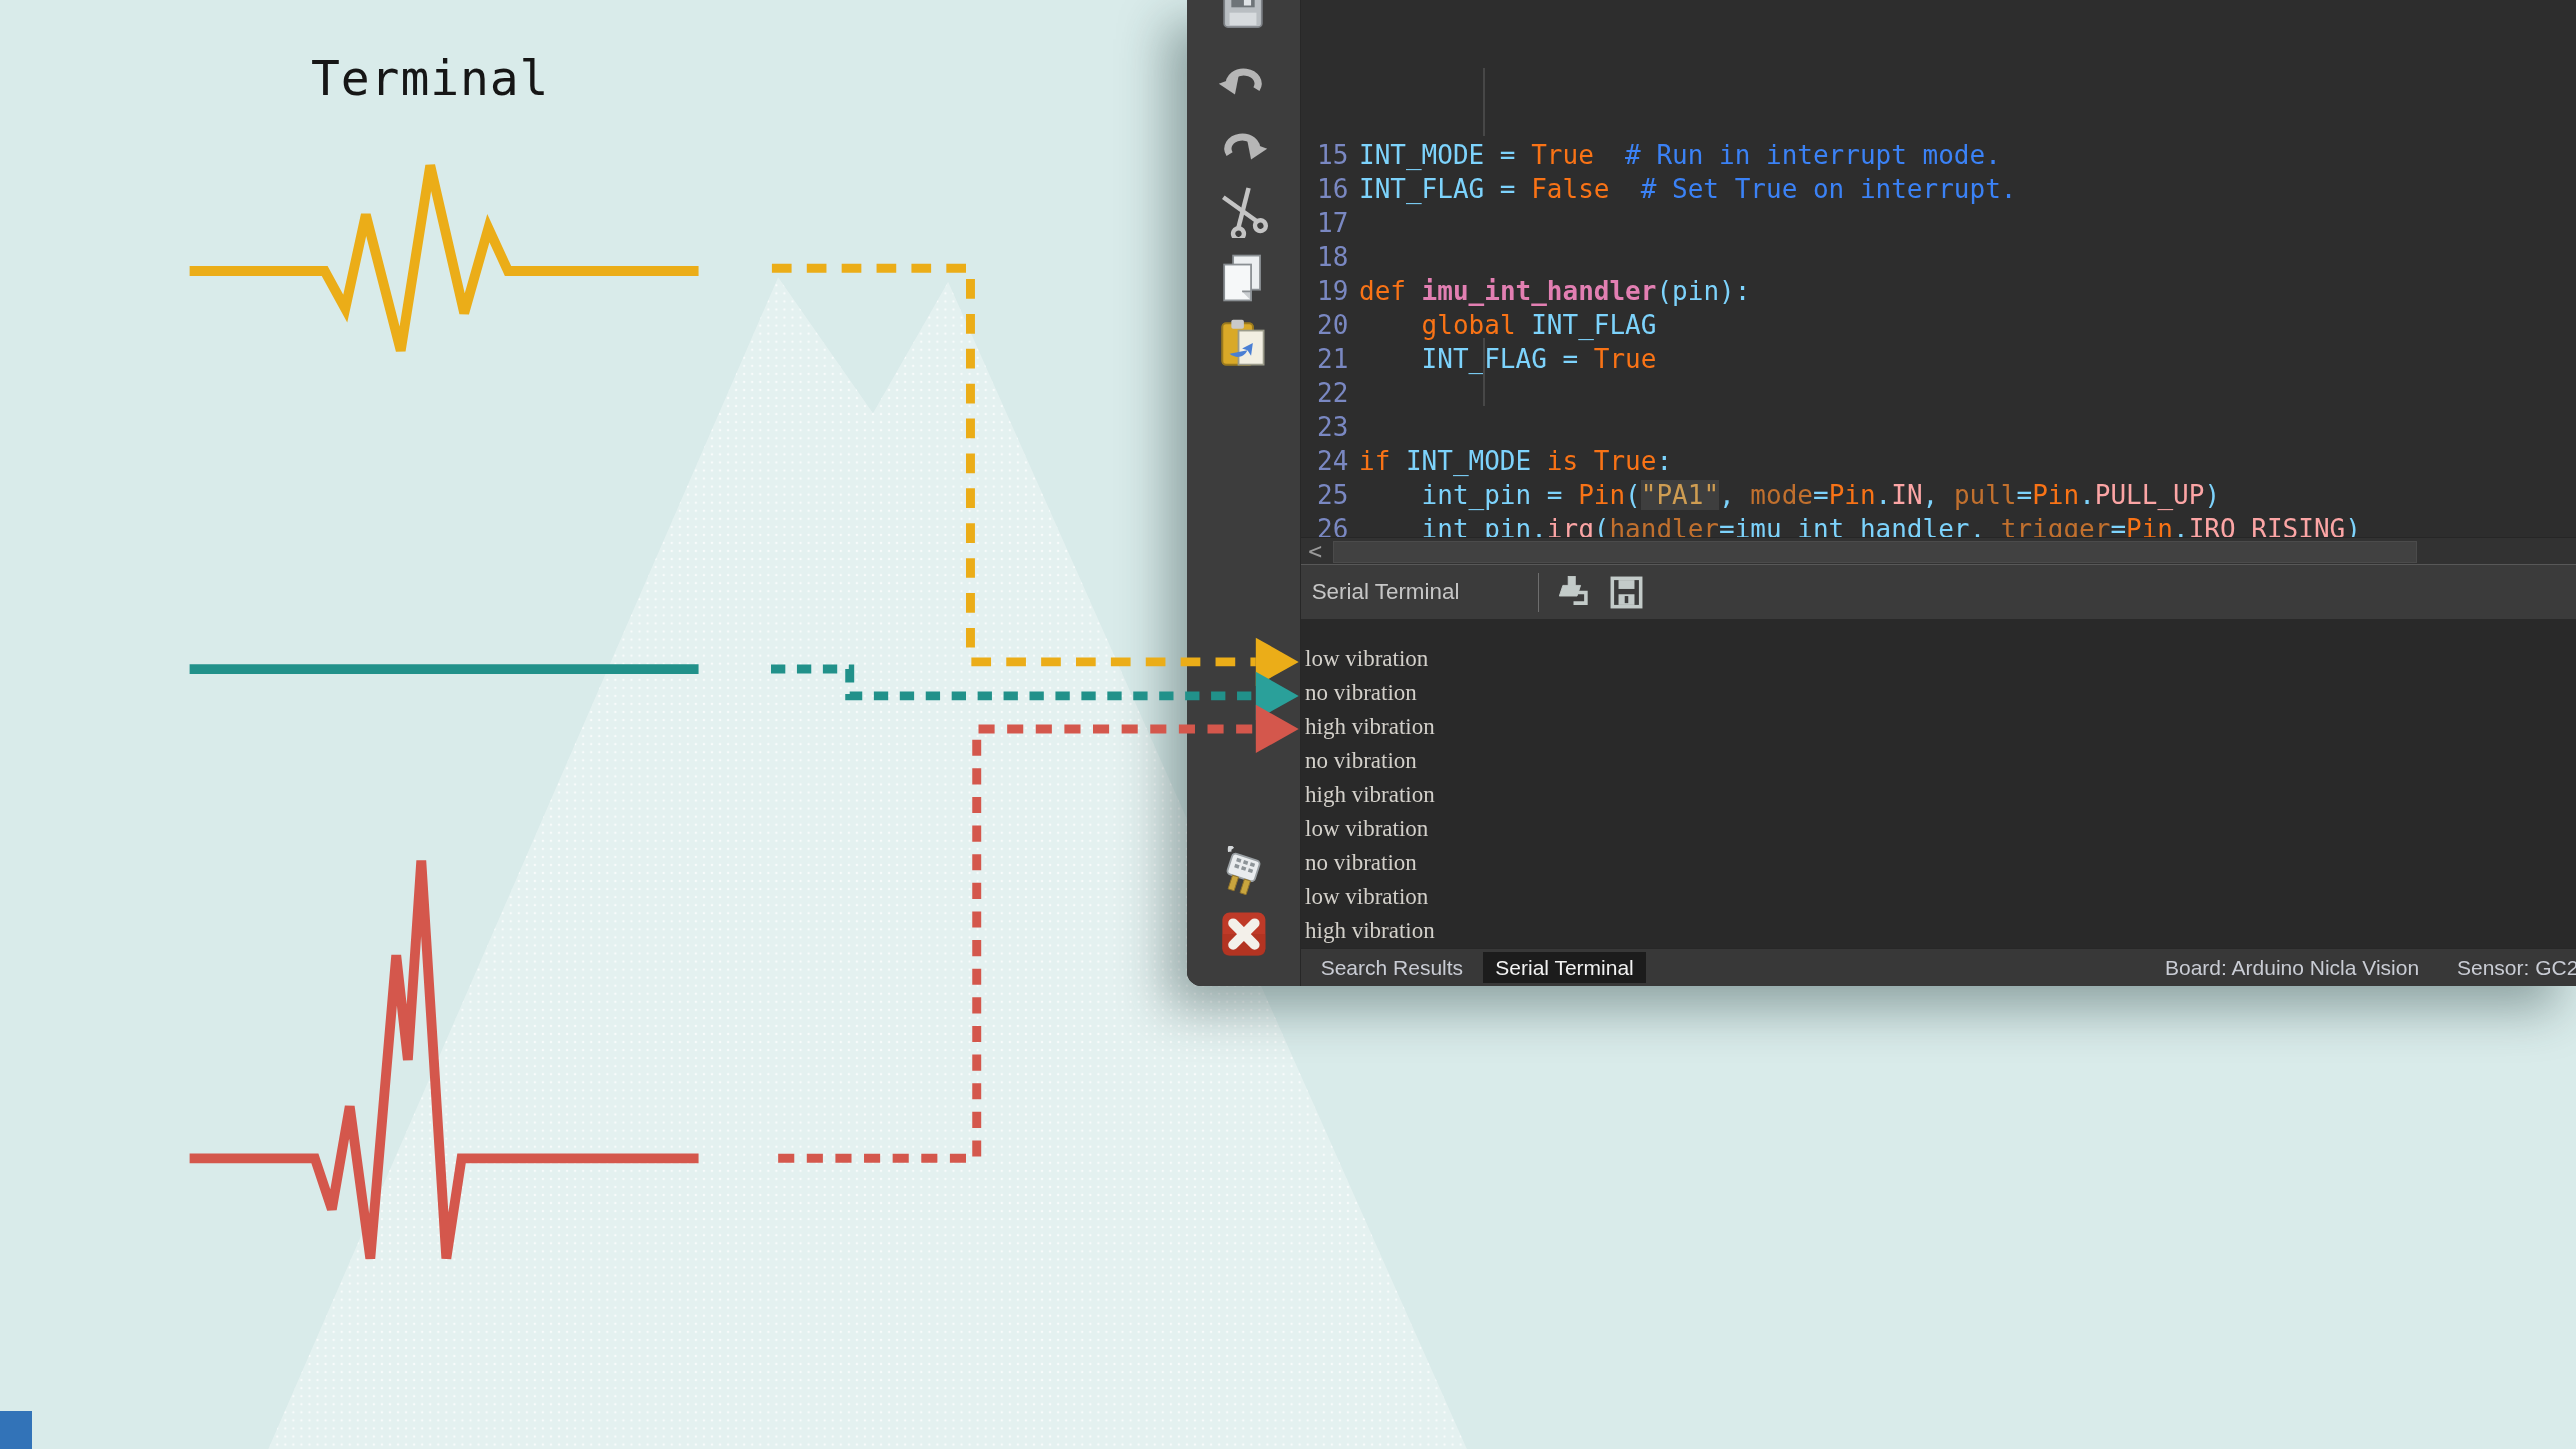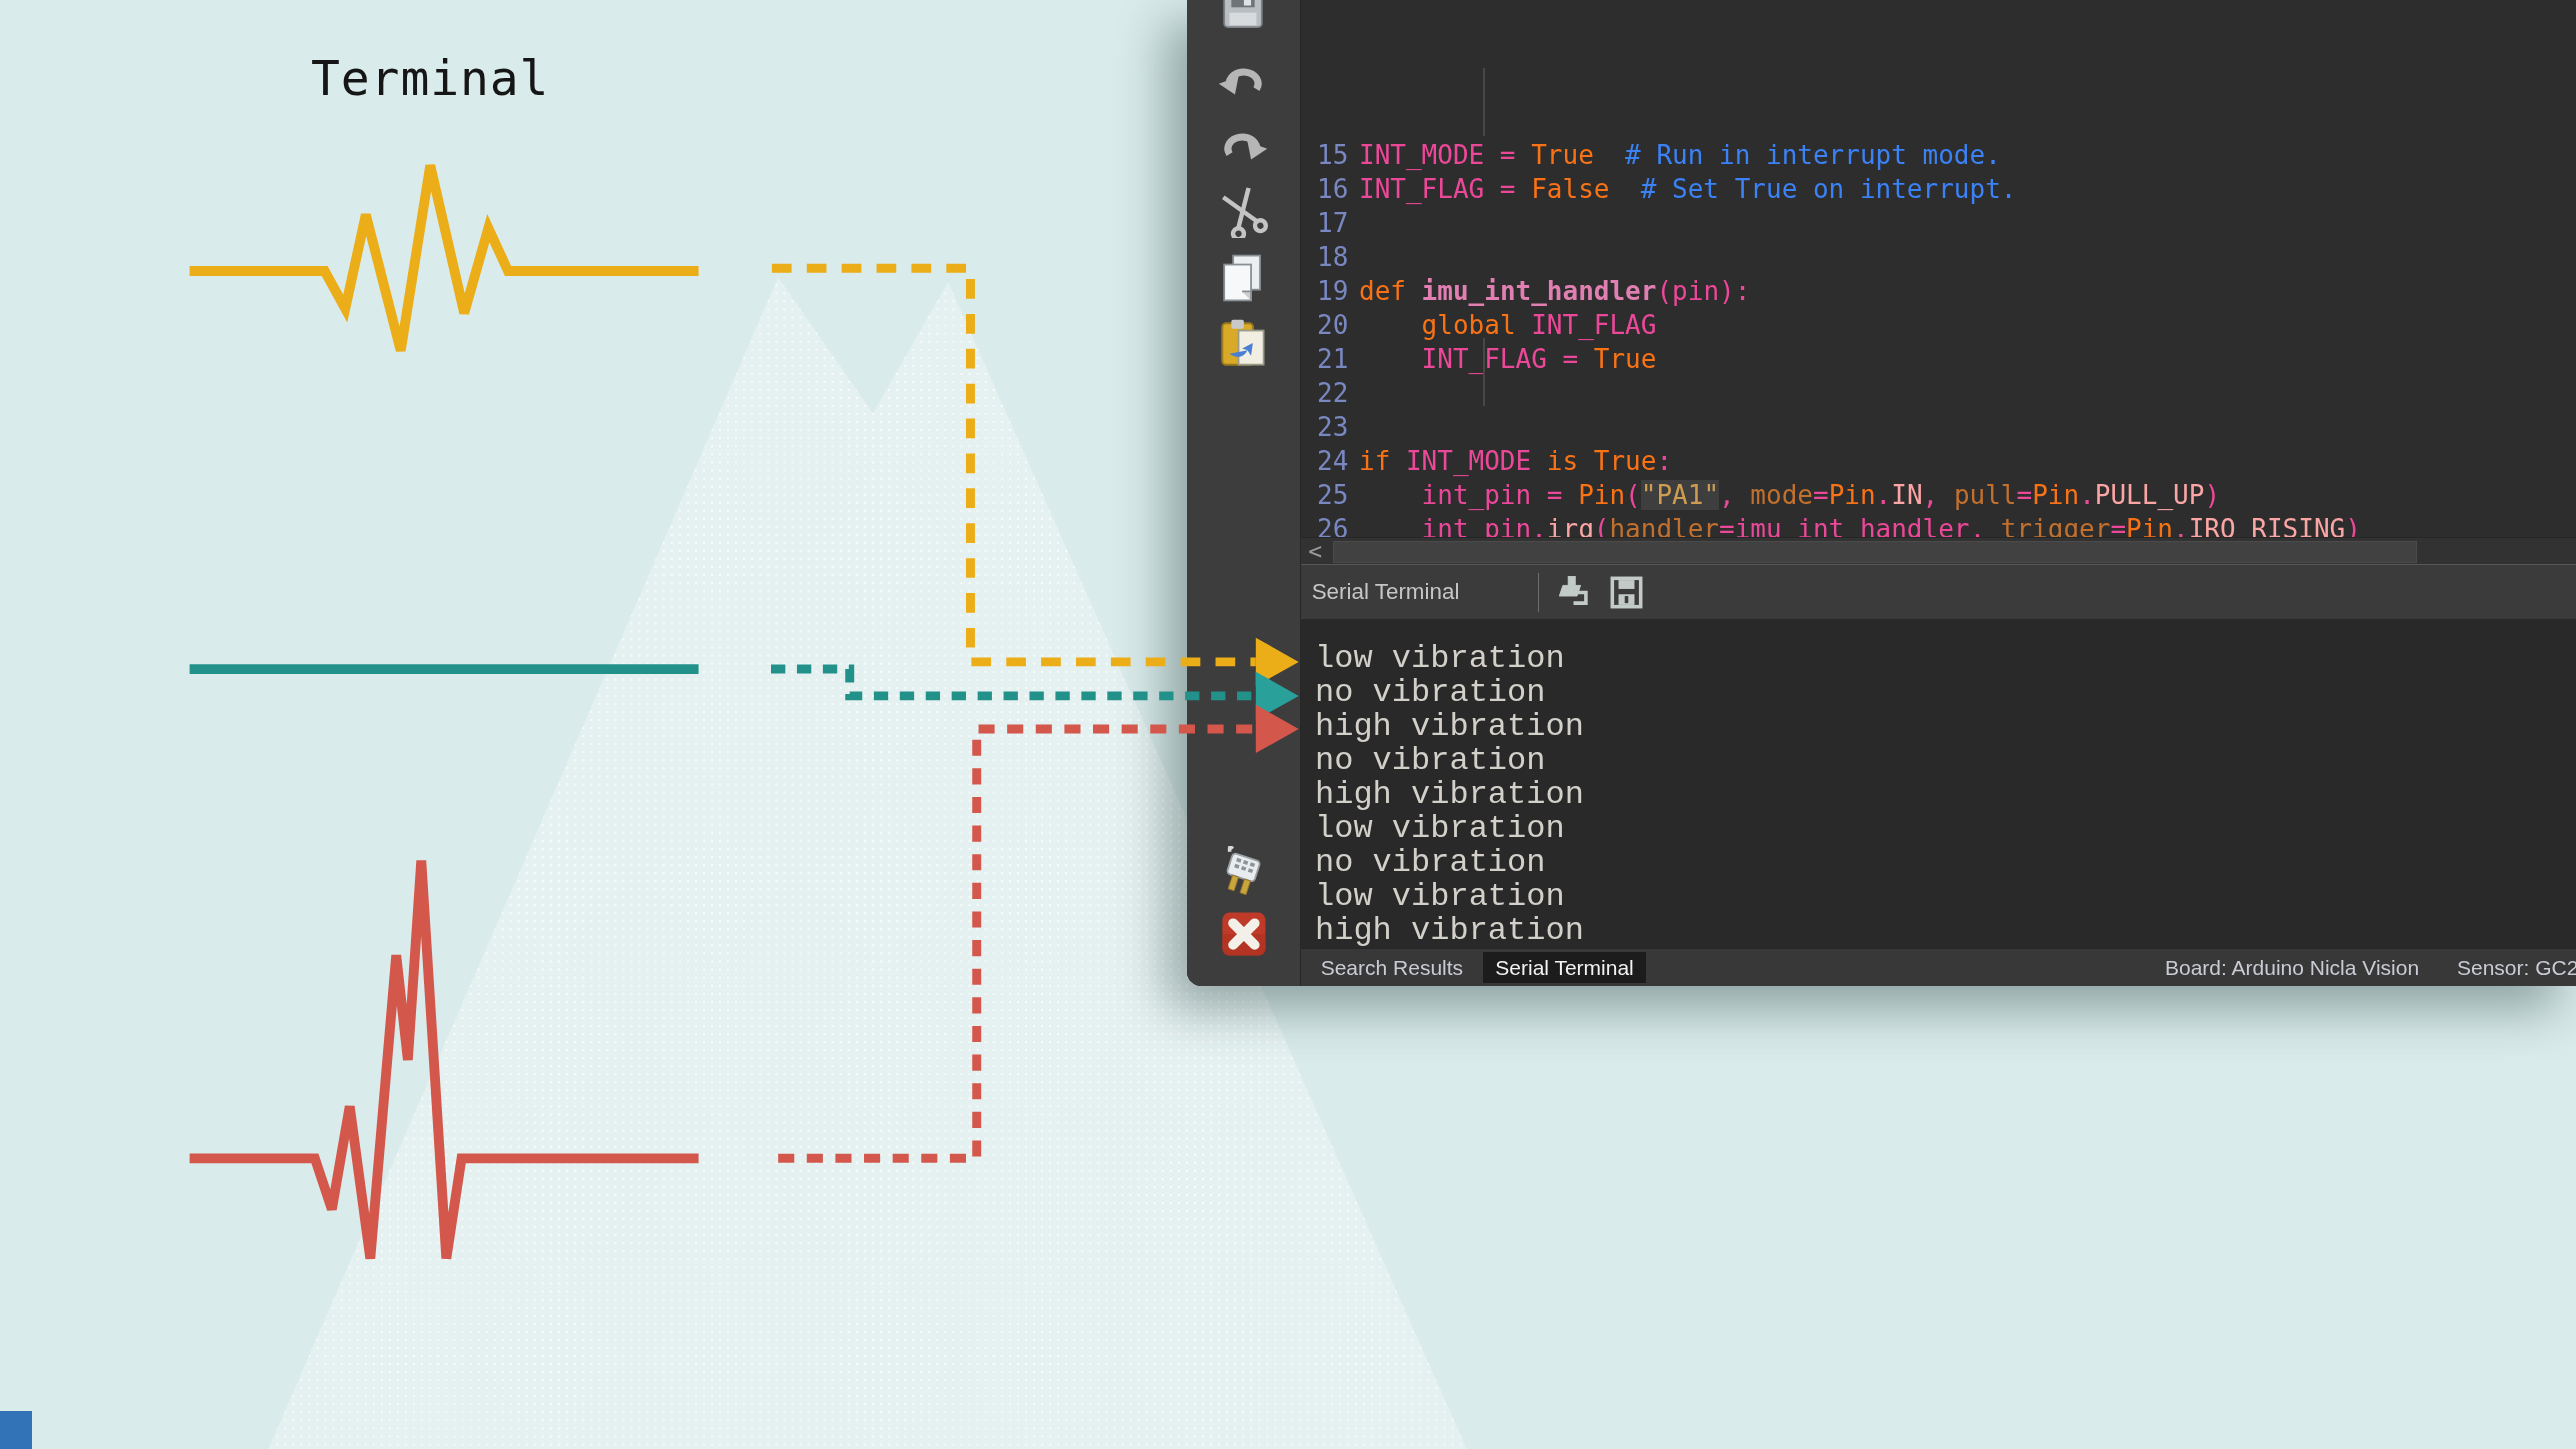--- a/index.html
+++ b/index.html
@@ -30,21 +30,21 @@
   .main{position:relative;display:grid;grid-template-rows:537px 27px 55px 329px 38px;}
   
   .code-pane{
     background:#2d2d2d;position:relative;overflow:hidden;
     font-family:"DejaVu Sans Mono", monospace;font-size:26px;line-height:34px;
     white-space:pre;padding-top:1.8px;
   }
   .cline{display:flex;height:34px;}
   .ln{width:41px;text-align:right;color:#7a88c2;flex:none;margin-left:6.3px;}
   .ctext{margin-left:10.7px;color:#c9c9c9;}
-  .tok-d{color:#ec4899;}
+  .tok-d{color:#7dd3fc;}
   .tok-k{color:#f97316;}
   .tok-c{color:#3b82f6;}
   .tok-f{color:#e27fb2;font-weight:bold;}
   .tok-p{color:#c1702e;text-align:right;}
   .tok-n{color:#fca5a5;}
   .tok-s{color:#cf9d52;background:#3e3e3e;}
   .indent-guide{position:absolute;width:1.8px;background:#474747;left:182px;}
   
   .hscroll{background:#323232;position:relative;border-top:0.9px solid #262626;}
   .hscroll .arrow{
@@ -55,22 +55,22 @@
   
   .serial-header{
     background:#3b3b3b;border-top:1.8px solid #585858;position:relative;
     display:flex;align-items:center;
   }
   .serial-header .label{color:#c6c6c6;font-size:22.4px;margin-left:10.7px;}
   .serial-header .divider{width:0.9px;height:39px;background:#6e6e6e;margin-left:79px;}
   .sh-icon{width:39px;height:39px;margin-left:14.3px;}
   
   .terminal{
-    background:#292929;padding-top:23px;padding-left:14px;
-    font-family:Liberation Mono, monospace;font-size:32px;line-height:34px;
+    background:#292929;padding-top:23px;padding-left:4px;
+    font-family:Liberation Serif, serif;font-size:23px;line-height:34px;
     color:#d3d0ca;white-space:pre;overflow:hidden;
   }
   
   .statusbar{
     background:#383838;border-top:0.9px solid #272727;position:relative;
     display:flex;align-items:center;font-size:21px;color:#c9ccd4;overflow:hidden;
   }
   .tab{padding:3.6px 12.5px;margin-left:7.2px;}
   .tab.active{background:#1c1c1c;color:#f2f2f2;}
   .sb-right{position:absolute;top:0;height:100%;display:flex;align-items:center;white-space:nowrap;}

